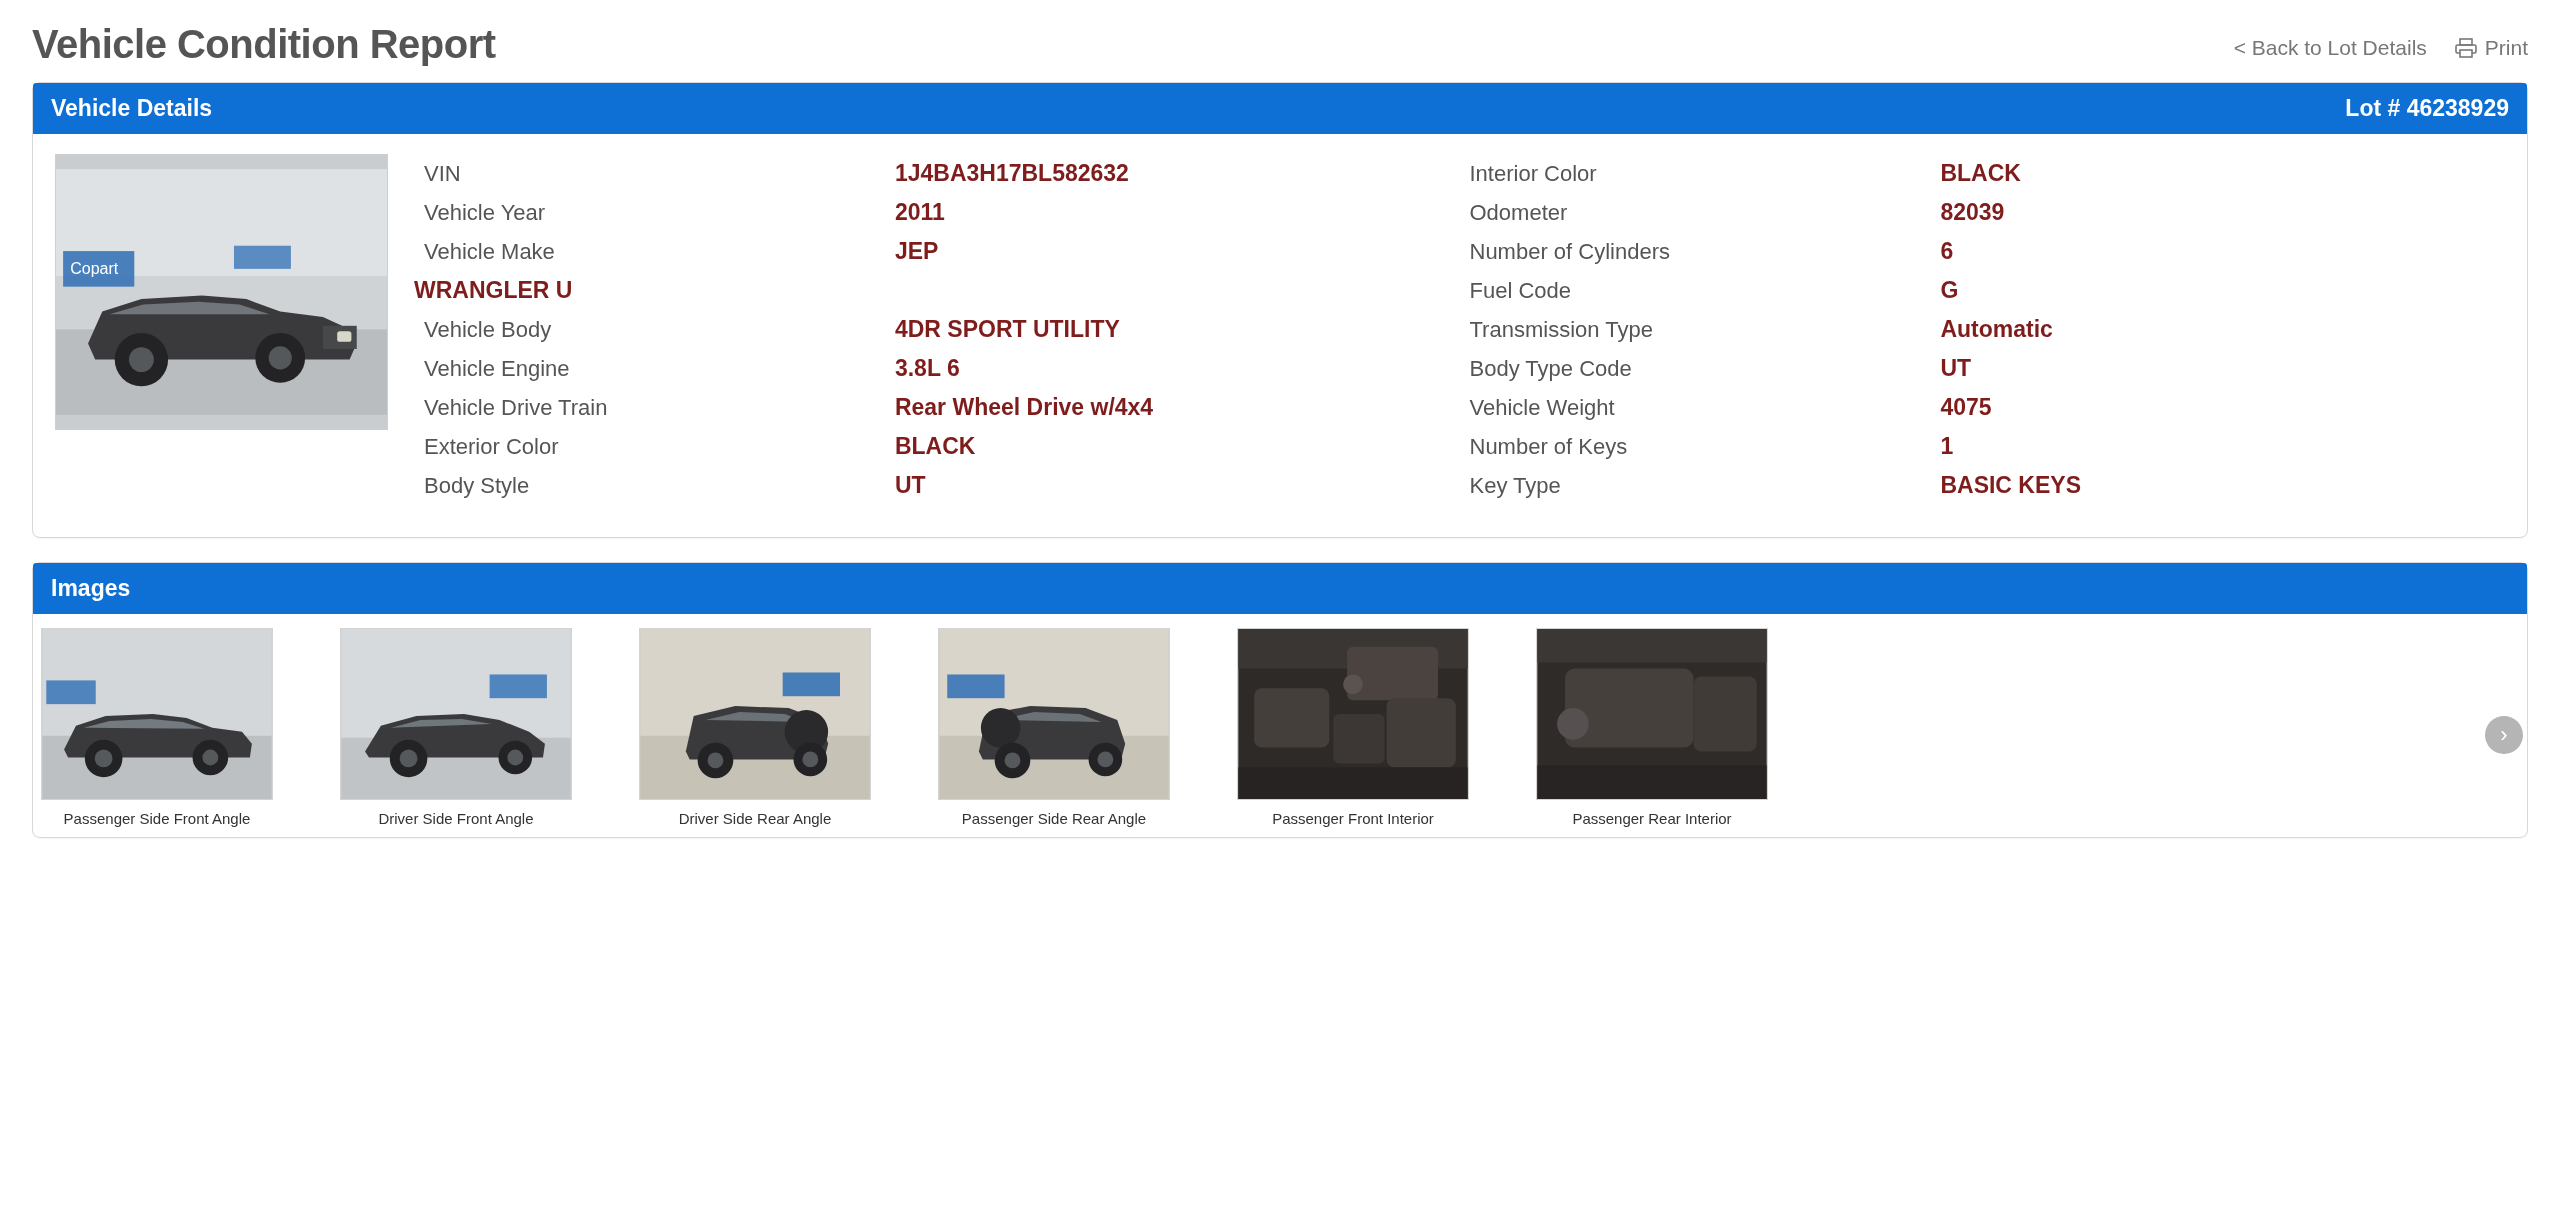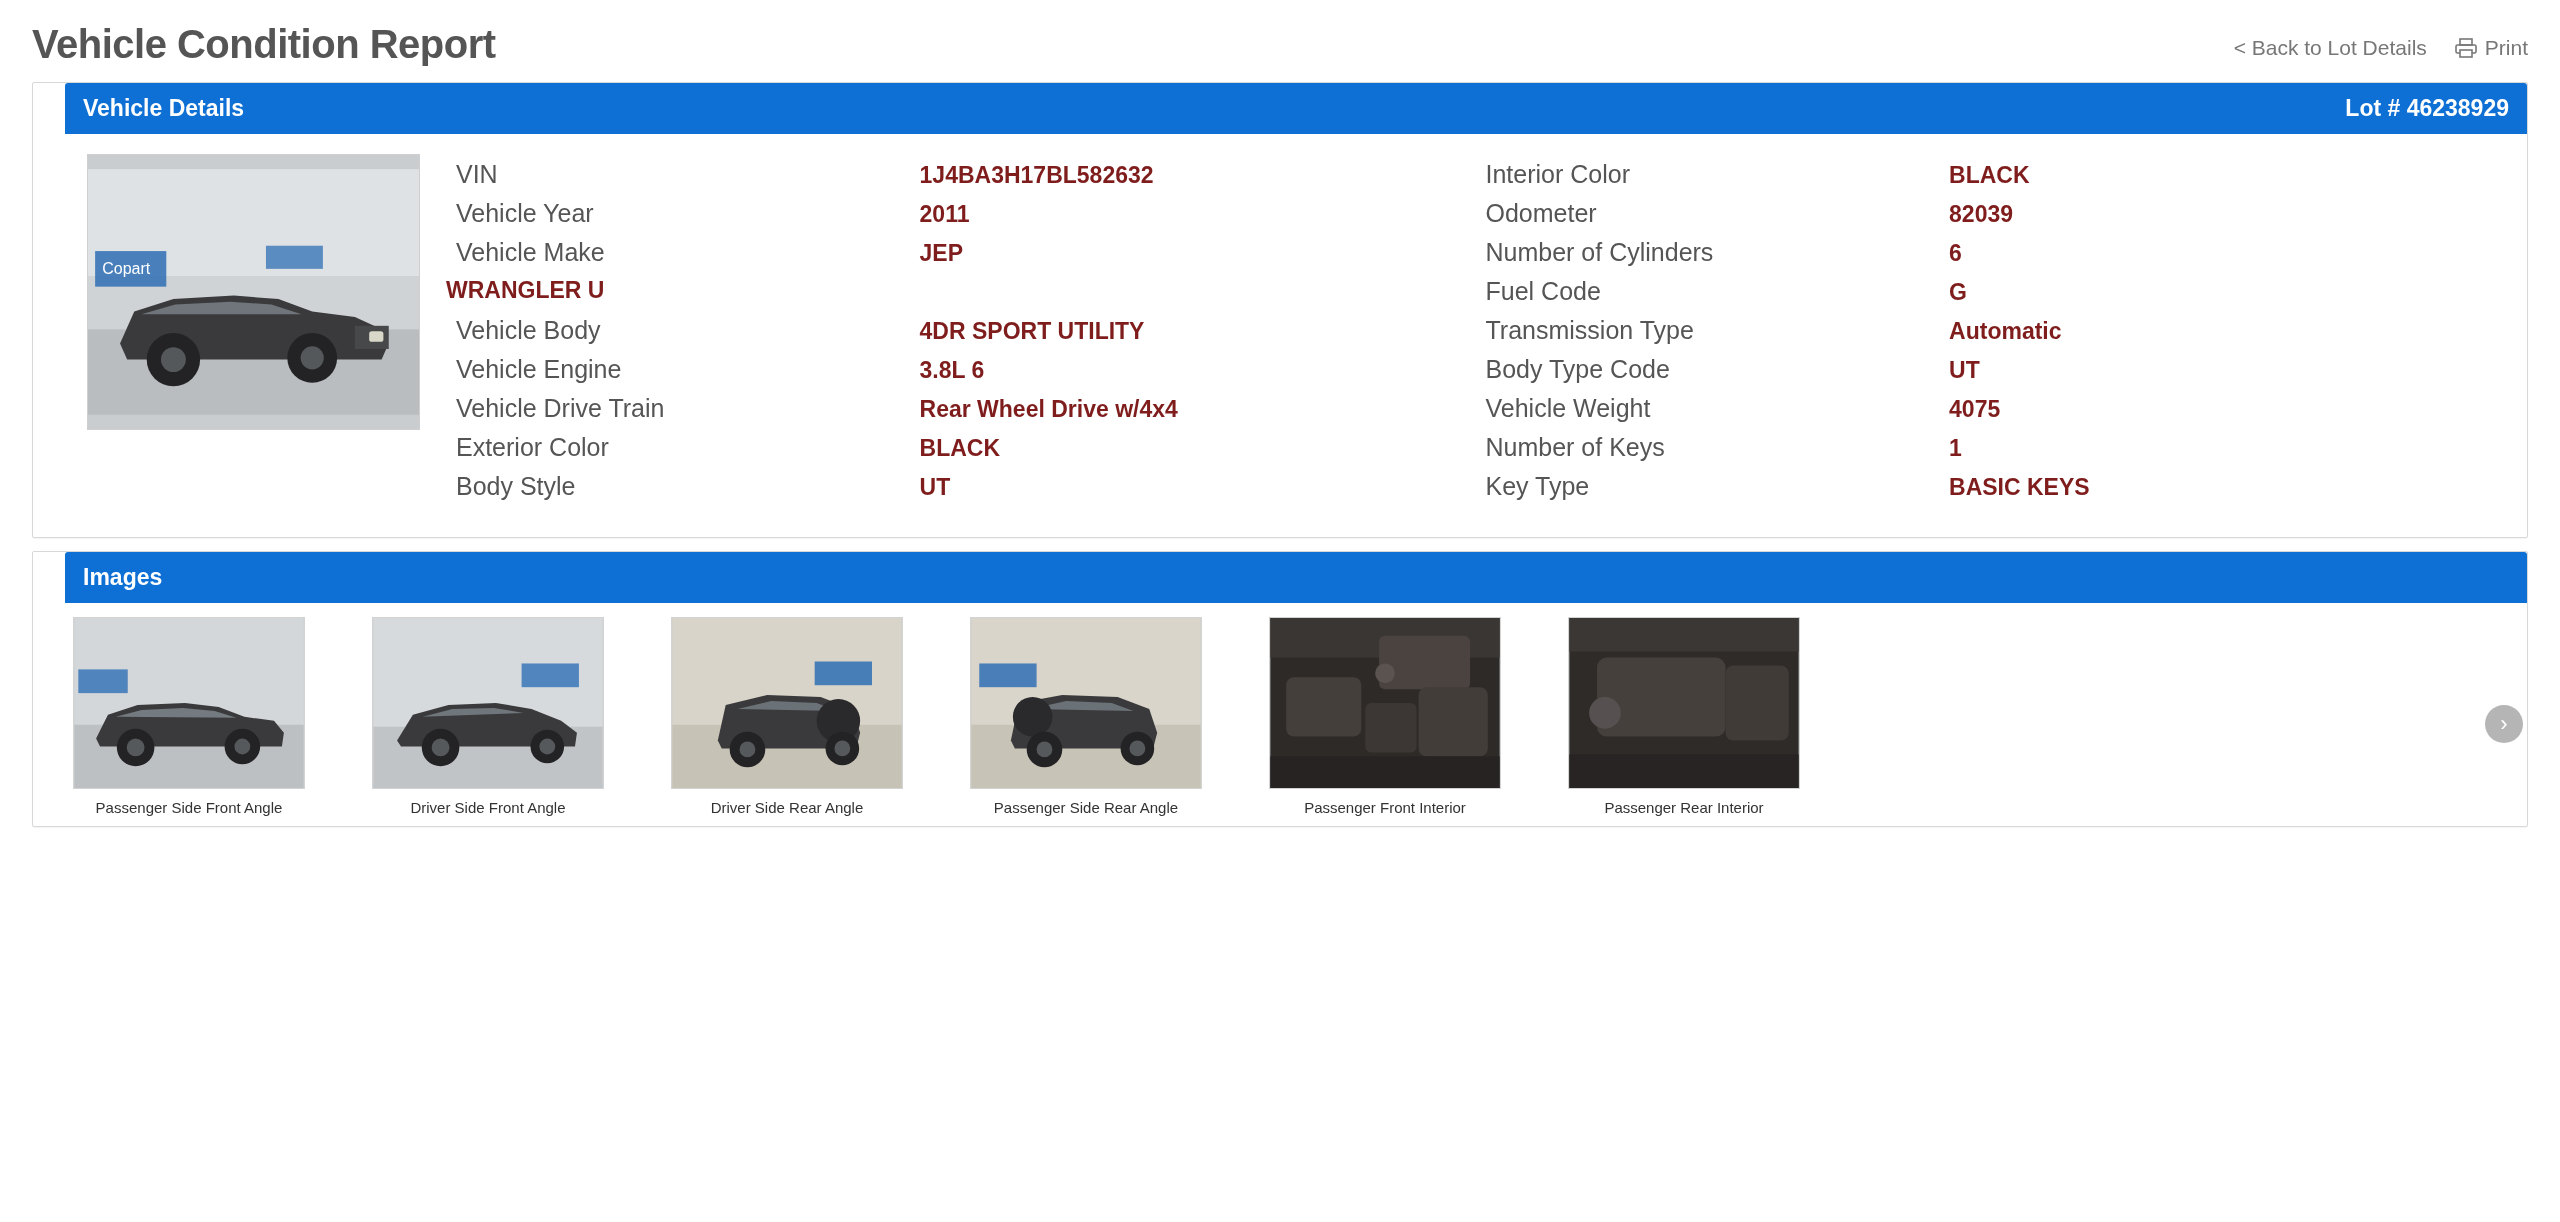--- a/index.html
+++ b/index.html
@@ -51,25 +51,24 @@
     gap: 8px;
     font-size: 21px;
     color: #777777;
     text-decoration: none;
   }
   .print-icon { display: inline-block; width: 22px; height: 20px; }
 
   
   .panel {
     border: 1px solid #d8d8d8;
-    border-radius: 2px;
+    border-radius: 8px;
     background: #ffffff;
-    margin-bottom: 13px;
+    margin-bottom: 24px;
     box-shadow: 0 1px 1px rgba(0,0,0,0.04);
-    padding-left: 32px;
   }
   .panel-heading {
     background: #0e6fd4;
     color: #ffffff;
     padding: 12px 18px;
     display: flex;
     align-items: center;
     justify-content: space-between;
     border-radius: 3px 3px 0 0;
   }
@@ -110,21 +109,21 @@
     padding-top: 6px;
   }
   .spec-col { flex: 1 1 50%; }
   .spec-row {
     display: flex;
     align-items: baseline;
     height: 39px;
   }
   .spec-label {
     flex: 0 0 46%;
-    font-size: 25px;
+    font-size: 22px;
     color: #555555;
     padding-left: 10px;
   }
   .spec-value {
     flex: 1 1 auto;
     font-size: 23px;
     color: #7f1d1d;
     font-weight: bold;
   }
 

